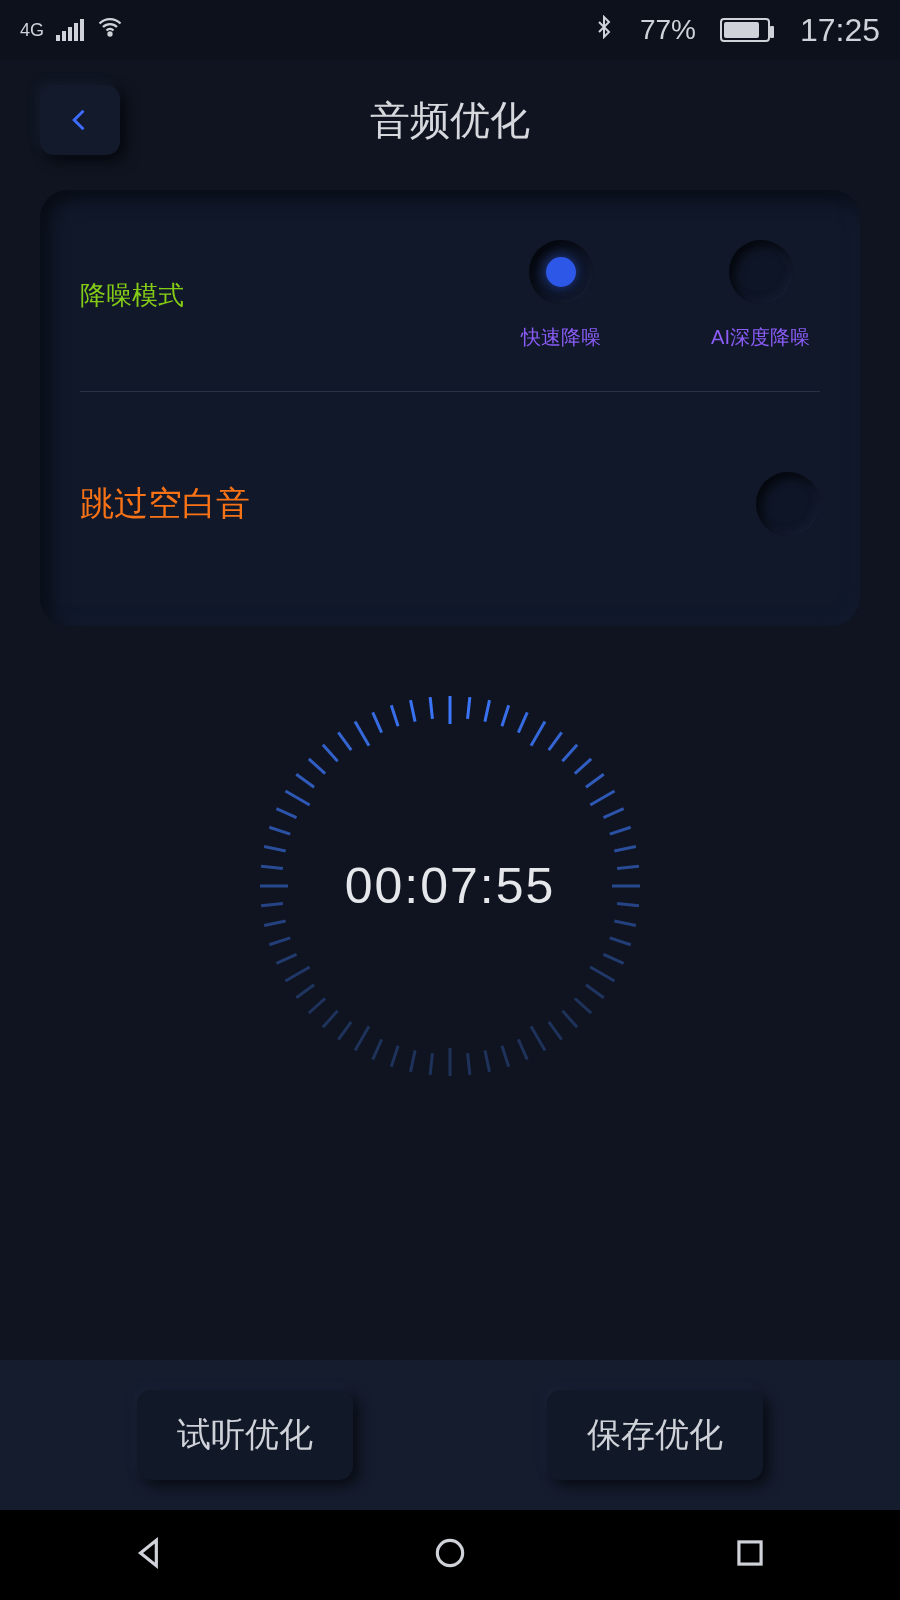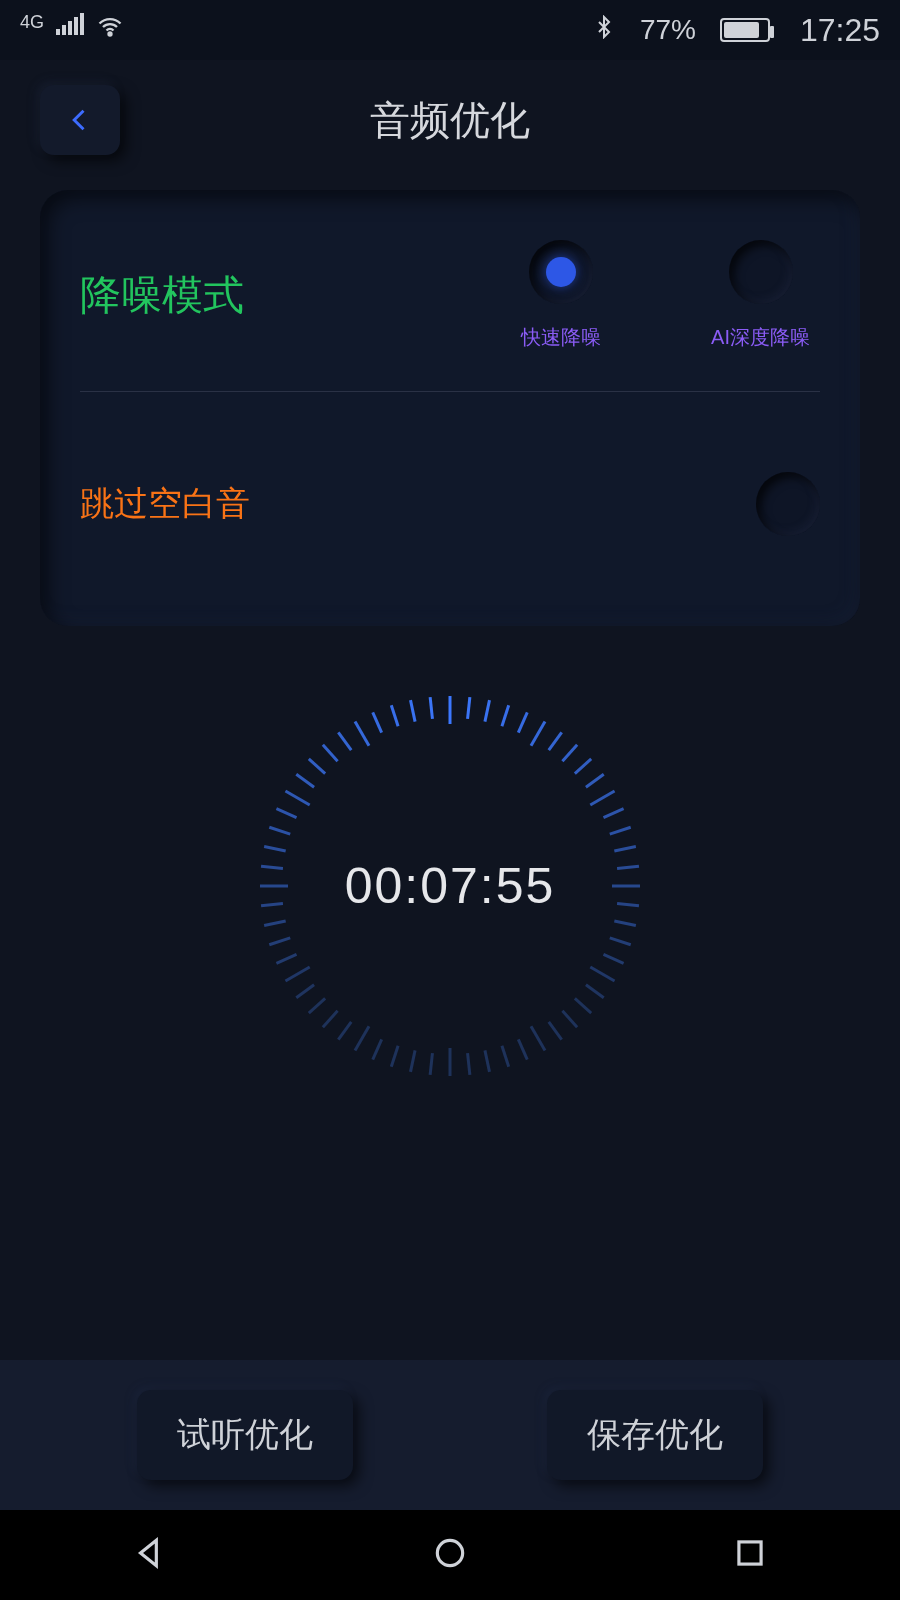--- a/index.html
+++ b/index.html
@@ -15,21 +15,21 @@
 
 .status-bar {
   height: 60px;
   display: flex;
   align-items: center;
   padding: 0 20px;
   color: #cfd2d8;
   font-size: 28px;
   background: #0c111c;
 }
-.status-left { display: flex; gap: 12px; }
+.status-left { display: flex; align-items: center; gap: 12px; }
 .status-right { margin-left: auto; display: flex; align-items: center; gap: 24px; }
 .sig-4g { font-size: 18px; line-height: 1; }
 .signal-bars { display: inline-flex; align-items: flex-end; gap: 2px; height: 22px; }
 .signal-bars span { width: 4px; background: #cfd2d8; display: inline-block; }
 .signal-bars span:nth-child(1){height:6px} .signal-bars span:nth-child(2){height:10px}
 .signal-bars span:nth-child(3){height:14px} .signal-bars span:nth-child(4){height:18px}
 .signal-bars span:nth-child(5){height:22px}
 .wifi-ic { font-size: 26px; }
 .bt-ic { font-size: 26px; }
 .batt { display: inline-flex; align-items: center; }
@@ -63,21 +63,21 @@
 .card {
   margin: 10px 40px 0 40px;
   border-radius: 28px;
   background: #10182a;
   box-shadow: inset 8px 8px 20px rgba(0,0,0,.55), inset -6px -6px 16px rgba(40,55,90,.15);
   padding: 50px 40px 70px 40px;
 }
 
 
 .mode-row { display: flex; align-items: center; }
-.mode-label { font-size: 41px; color: #22c55e; width: 210px; }
+.mode-label { font-size: 26px; color: #84cc16; width: 210px; }
 .radio-group { display: flex; gap: 110px; margin-left: auto; padding-right: 10px; }
 .radio-opt { display:flex; flex-direction: column; align-items: center; gap: 20px; }
 .radio {
   width: 64px; height: 64px; border-radius: 50%;
   background: #0e1526;
   box-shadow: inset 5px 5px 10px rgba(0,0,0,.7), inset -3px -3px 8px rgba(50,60,90,.25);
   display:flex; align-items:center; justify-content:center;
 }
 .radio .dot { width: 30px; height: 30px; border-radius: 50%; background: transparent; }
 .radio.checked .dot { background: #2d57e6; box-shadow: 0 0 12px rgba(45,87,230,.6); }

